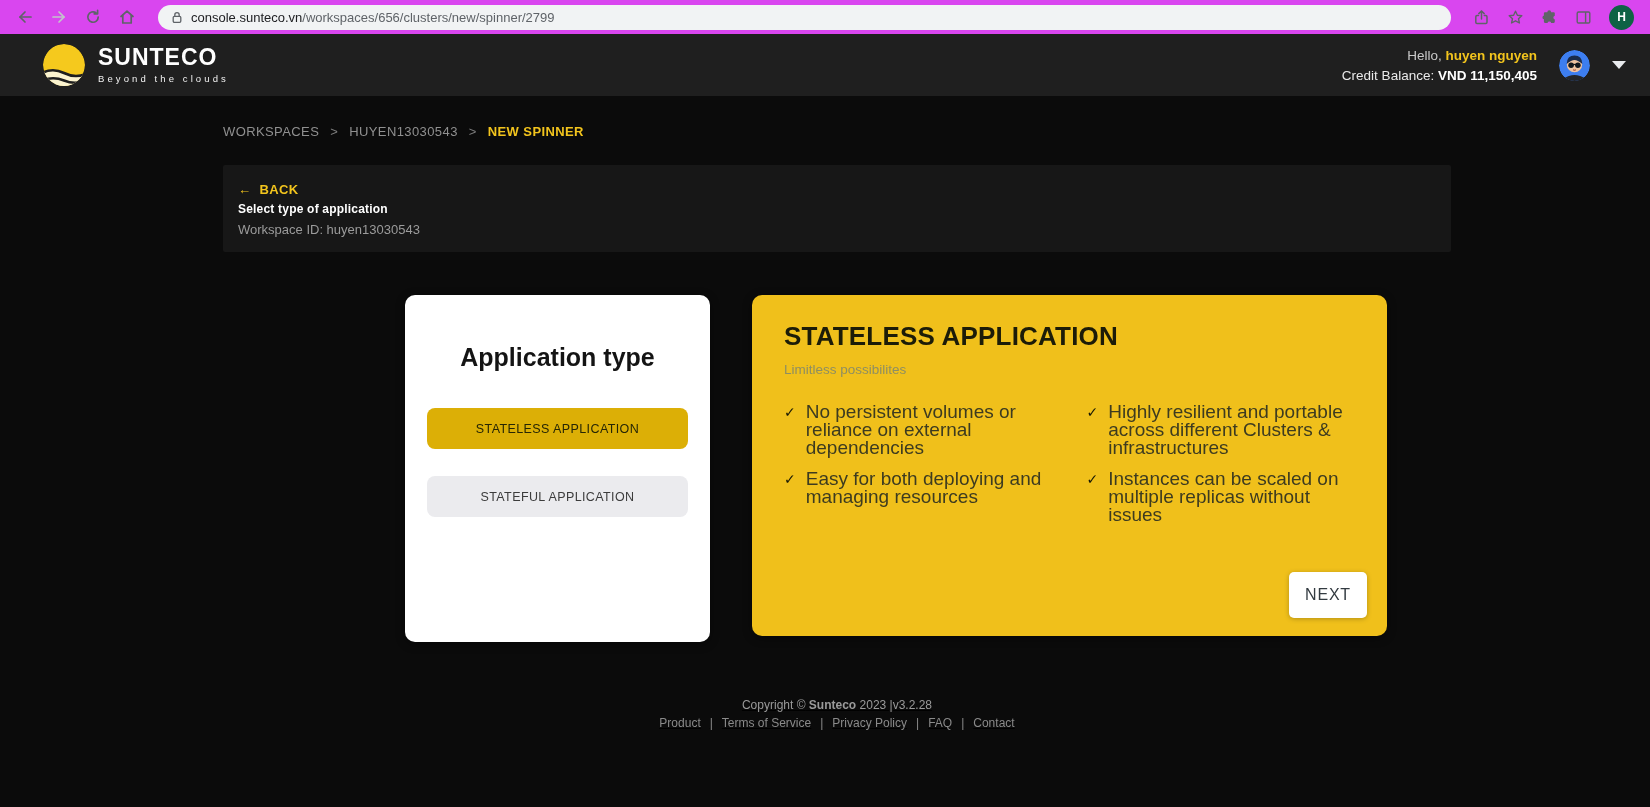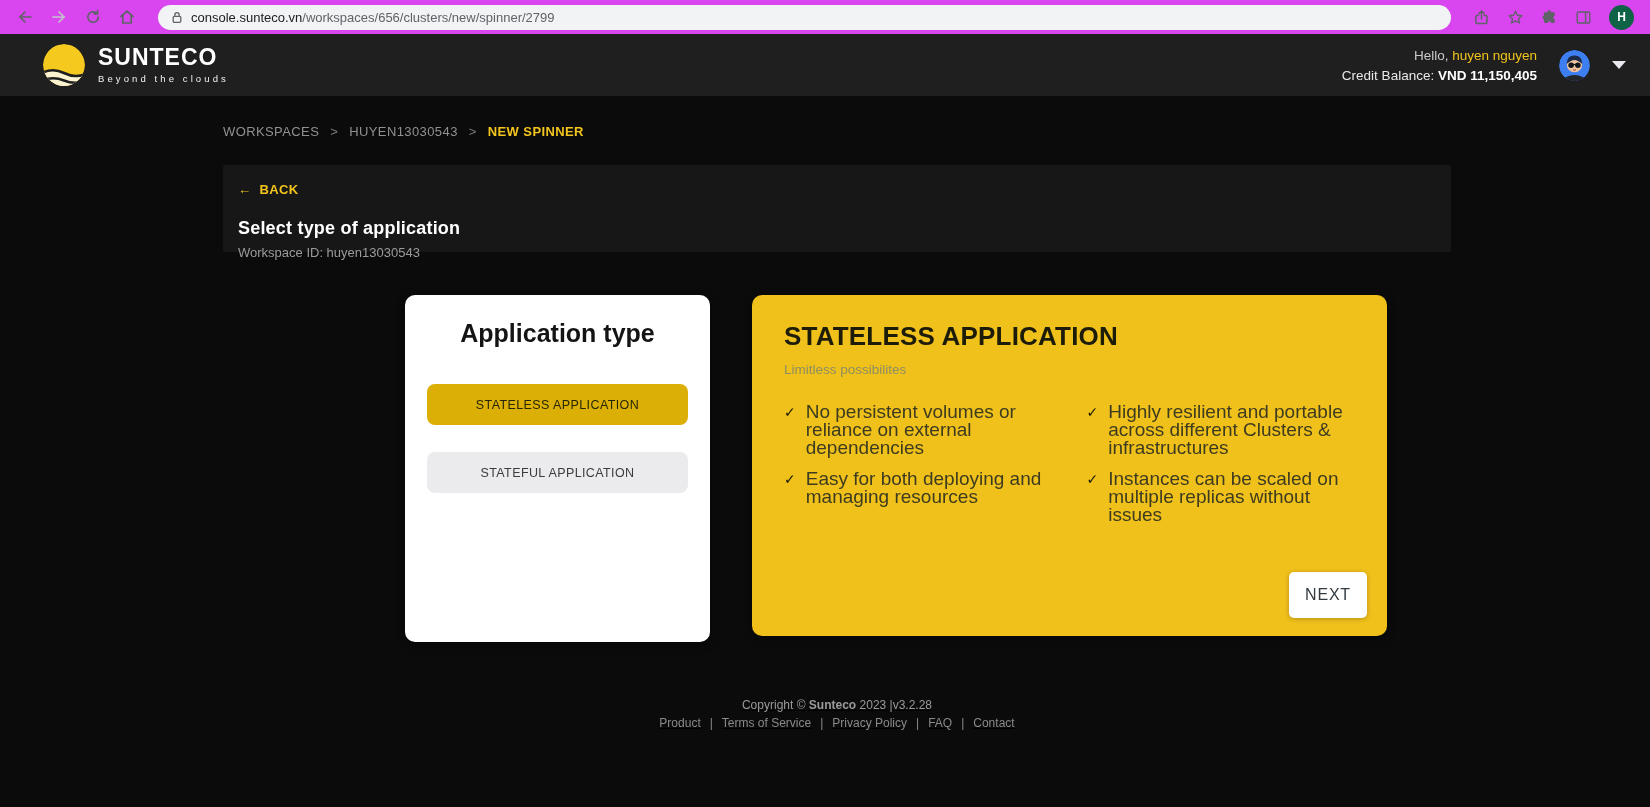--- a/index.html
+++ b/index.html
@@ -20,41 +20,41 @@
   .profile-badge { width:25px; height:25px; border-radius:50%; background:#0E6245; color:#fff; font-size:12px; font-weight:bold; display:flex; align-items:center; justify-content:center; cursor:pointer; }
 
   
   .app-header { height:62px; background:#1F1F1F; display:flex; align-items:center; padding:0 24px 0 42px; }
   .brand { display:flex; align-items:center; gap:12px; cursor:pointer; }
   .brand-name { color:#ffffff; font-size:23px; font-weight:bold; letter-spacing:1px; line-height:1; }
   .brand-tagline { color:#f2f2f2; font-size:9.5px; letter-spacing:3.1px; margin-top:4px; white-space:nowrap; }
   .header-right { margin-left:auto; display:flex; align-items:center; gap:22px; }
   .greeting-block { text-align:right; }
   .greeting-line { color:#c9c9c9; font-size:13.5px; }
-  .username { color:#F2C41D; font-weight:normal; }
+  .username { color:#F2C41D; font-weight:bold; }
   .credit-line { color:#e9e9e9; font-size:13.5px; margin-top:5px; }
   .credit-value { color:#ffffff; font-weight:bold; }
   .avatar { width:31px; height:31px; border-radius:50%; overflow:hidden; cursor:pointer; flex:0 0 auto; }
   .caret-down { width:0; height:0; border-left:7px solid transparent; border-right:7px solid transparent; border-top:8px solid #e8eaed; cursor:pointer; }
 
   
   .page { height:711px; }
   .breadcrumb { padding:28px 0 0 223px; font-size:13px; color:#909090; display:flex; gap:11px; letter-spacing:.4px; align-items:center; }
   .crumb { cursor:pointer; }
   .crumb-sep { color:#7d7d7d; }
   .crumb-current { color:#F2C41D; font-weight:bold; }
 
   .panel { margin:26px 199px 0 223px; height:87px; background:#171717; padding:15px 0 0 15px; border-radius:2px; }
   .back-link { display:inline-flex; align-items:center; gap:8px; color:#F2C41D; font-size:13px; font-weight:bold; letter-spacing:.4px; cursor:pointer; }
-  .page-title { color:#ffffff; font-size:18px; font-weight:700; margin-top:20px; letter-spacing:.2px; }
+  .page-title { color:#ffffff; font-size:12px; font-weight:700; margin-top:4px; letter-spacing:.2px; }
   .workspace-id { color:#9b9b9b; font-size:13px; margin-top:6px; }
 
   .cards { display:flex; gap:42px; margin:43px 0 0 405px; align-items:flex-start; }
 
-  .type-card { width:305px; height:347px; background:#ffffff; border-radius:10px; padding:24px 22px 0; box-shadow:0 2px 10px rgba(0,0,0,.45); }
+  .type-card { width:305px; height:347px; background:#ffffff; border-radius:10px; padding:48px 22px 0; box-shadow:0 2px 10px rgba(0,0,0,.45); }
   .type-card-title { font-size:25px; font-weight:bold; color:#141414; text-align:center; }
   .option-btn { display:block; width:100%; height:41px; border:none; border-radius:8px; font-size:12.5px; letter-spacing:.4px; font-family:inherit; font-weight:500; cursor:pointer; }
   .option-selected { background:#DCAF06; color:#262605; margin-top:36px; }
   .option-unselected { background:#EBEBEE; color:#3c3c3c; margin-top:27px; }
 
   .detail-card { position:relative; width:635px; height:341px; background:#F0C01B; border-radius:10px; padding:26px 32px; box-shadow:0 2px 10px rgba(0,0,0,.45); }
   .detail-title { font-size:26px; font-weight:800; color:#1C1C08; letter-spacing:.2px; }
   .detail-subtitle { font-size:13.5px; color:#8E8E62; margin-top:10px; }
   .features { margin-top:26px; display:grid; grid-template-columns:1fr 1fr; column-gap:34px; row-gap:13px; }
   .feature { display:flex; gap:10px; align-items:flex-start; }

